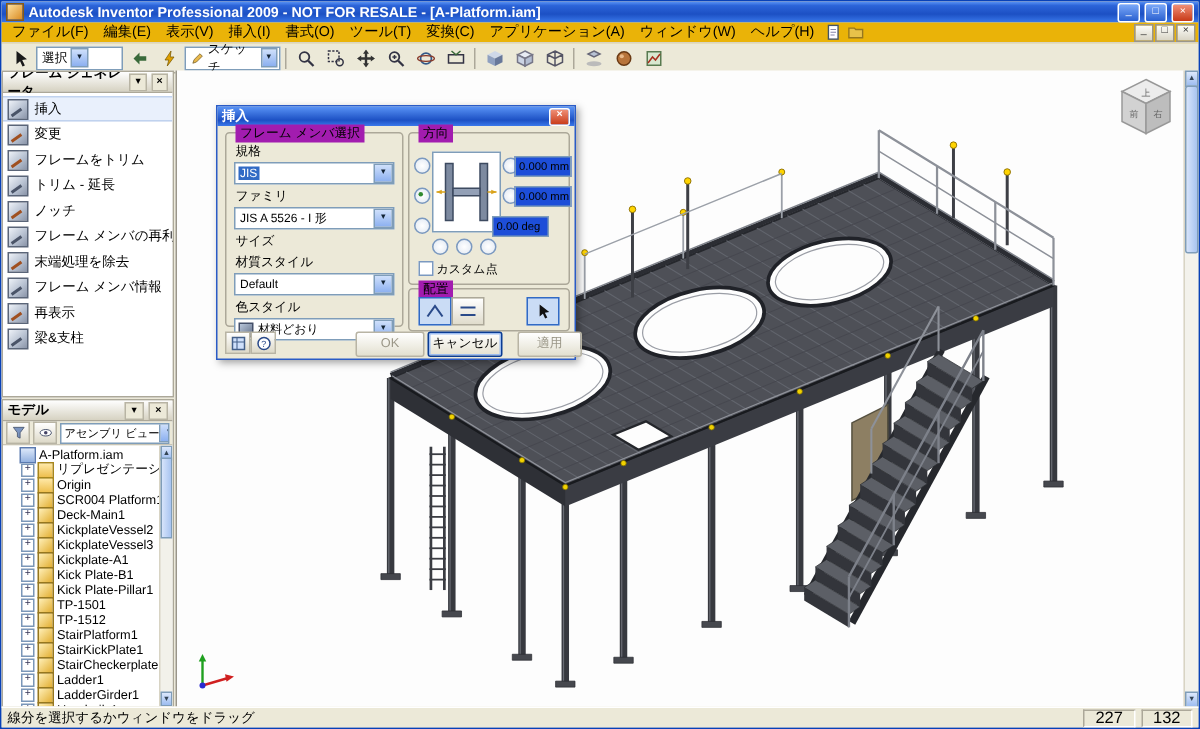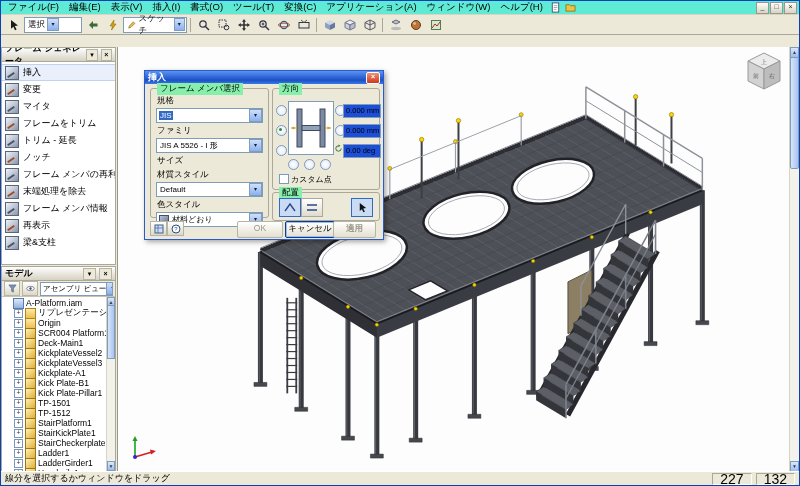--- a/index.html
+++ b/index.html
@@ -7,21 +7,21 @@
   .win{position:relative;width:798px;height:484px;border:1px solid #0841b8;background:#ece9d8;overflow:hidden;}
   
   .titlebar{height:14px;display:flex;align-items:center;gap:3px;padding:0 3px;
     background:linear-gradient(180deg,#5a94f6 0%,#2b63d8 20%,#1c50c4 60%,#3a78ea 100%);color:#fff;}
   .titlebar .ttext{font-size:9.5px;font-weight:bold;white-space:nowrap;overflow:hidden;flex:1;}
   .appico{width:10px;height:10px;background:linear-gradient(135deg,#ffe2a0,#d98a20);border:1px solid #8a5a10;flex:none;}
   .cap{width:13px;height:11px;border:1px solid #fff;border-radius:2px;font-size:7px;line-height:9px;text-align:center;color:#fff;
     background:linear-gradient(#7aa8f8,#2a60d0);flex:none;}
   .cap.close{background:linear-gradient(#f09078,#c83a18);}
   
-  .menubar{height:13px;display:flex;align-items:center;background:#5eead4;border-bottom:1px solid #d8d4c4;padding:0 2px;}
+  .menubar{height:13px;display:flex;align-items:center;background:#eab308;border-bottom:1px solid #d8d4c4;padding:0 2px;}
   .mitem{padding:0 5px;font-size:9.5px;white-space:nowrap;}
   .micon{width:13px;height:11px;display:flex;align-items:center;justify-content:center;margin:0 1px;}
   .mdibtns{margin-left:auto;display:flex;gap:1px;}
   .mdib{width:11px;height:10px;border:1px solid #9a968a;background:linear-gradient(#fdfdfa,#d8d4c4);font-size:7px;line-height:8px;text-align:center;color:#333;}
   
   .toolbar{height:19px;display:flex;align-items:center;gap:1px;padding:0 3px;background:#ece9d8;border-bottom:1px solid #aca899;}
   .tb{width:17px;height:16px;display:flex;align-items:center;justify-content:center;border:1px solid transparent;flex:none;}
   .tbsep{width:1px;height:14px;background:#aca899;margin:0 2px;flex:none;}
   .tbdd{height:14px;display:flex;align-items:center;gap:2px;background:#fff;border:1px solid #7f9db9;padding:0 1px 0 3px;font-size:8.5px;flex:none;}
   .ddarr{width:10px;height:11px;background:linear-gradient(#cfe0fb,#8cb0f0);border:1px solid #7f9db9;font-size:6px;line-height:10px;text-align:center;color:#123;}
@@ -63,31 +63,31 @@
   .viewcube{position:absolute;right:6px;top:4px;width:40px;height:44px;}
   .triad{position:absolute;left:10px;bottom:8px;width:34px;height:34px;}
   
   .vscroll{position:absolute;right:0;top:46px;width:9px;bottom:13px;background:#f3f2ec;border-left:1px solid #d8d4c4;}
   .sar{height:9px;font-size:5px;line-height:9px;text-align:center;color:#345;background:linear-gradient(#dce8fc,#9cbcf0);border:1px solid #7f9db9;}
   .sar.dn{position:absolute;bottom:0;left:0;right:0;}
   .sthumb{position:absolute;left:0;right:0;top:10px;height:110px;background:linear-gradient(90deg,#d7e4fb,#a8c4f0);border:1px solid #7f9db9;border-radius:2px;}
   
   .statusbar{position:absolute;left:0;right:0;bottom:0;height:13px;background:#ece9d8;border-top:1px solid #fff;
     display:flex;align-items:center;padding:0 4px;font-size:9px;gap:4px;}
-  .scell{margin-left:0;border:1px solid;border-color:#aca899 #fff #fff #aca899;padding:0 7px;height:10px;line-height:10px;font-size:14px;}
+  .scell{margin-left:0;border:1px solid;border-color:#aca899 #fff #fff #aca899;padding:0 7px;height:10px;line-height:10px;font-size:11px;}
   .sspace{margin-left:auto;}
   
   .dlg{position:absolute;left:143px;top:69px;width:238px;height:168px;background:#ece9d8;border:1px solid #2a5bc6;
     box-shadow:2px 2px 5px rgba(0,0,0,.35);z-index:10;}
   .dtit{height:13px;display:flex;align-items:center;padding:0 3px;color:#fff;font-size:9px;font-weight:bold;
     background:linear-gradient(180deg,#5a94f6,#1c50c4 70%,#3a78ea);}
   .dclose{margin-left:auto;width:12px;height:10px;background:linear-gradient(#f09078,#c83a18);border:1px solid #fff;border-radius:2px;
     color:#fff;font-size:7px;line-height:8px;text-align:center;}
   .grp{position:absolute;border:1px solid #aca899;border-radius:3px;}
-  .grp .leg{position:absolute;top:-6px;left:6px;background:#86efac;padding:0 3px;font-size:8.5px;}
+  .grp .leg{position:absolute;top:-6px;left:6px;background:#a21caf;padding:0 3px;font-size:8.5px;}
   .lbl{font-size:8.5px;margin:2px 0 1px 6px;}
   .cmb{height:13px;margin:0 5px;background:#fff;border:1px solid #7f9db9;display:flex;align-items:center;font-size:8px;padding-left:2px;overflow:hidden;white-space:nowrap;}
   .cmb .val{padding:0 1px;}
   .cmb .val.hl{background:#316ac5;color:#fff;}
   .cmb .sw{width:8px;height:8px;background:linear-gradient(135deg,#b8c6da,#63718a);border:1px solid #44506a;margin-right:2px;flex:none;}
   .carr{margin-left:auto;width:11px;height:11px;background:linear-gradient(#cfe0fb,#8cb0f0);border:1px solid #7f9db9;
     font-size:6px;line-height:10px;text-align:center;color:#123;flex:none;}
   .pv{position:absolute;left:15px;top:12px;width:44px;height:52px;background:#fff;border:1px solid #7f9db9;}
   .rad{position:absolute;width:9px;height:9px;border-radius:50%;border:1px solid #7b99c0;background:radial-gradient(#ffffff,#dfe7f2);}
   .rad.on::after{content:"";position:absolute;left:2px;top:2px;width:3px;height:3px;border-radius:50%;background:#2f8a2f;}
@@ -103,20 +103,27 @@
   .btn.def{border:1px solid #0a3c94;box-shadow:0 0 0 1px #9cbcf0 inset;}
   .btn.dis{color:#9b9788;border:1px solid #b8b4a4;}
   .smico{position:absolute;width:15px;height:13px;border:1px solid #b8b4a4;background:linear-gradient(#fff,#ddd9c8);
     display:flex;align-items:center;justify-content:center;}
 </style>
 </head>
 <body>
 
 <div class="win">
 
+  <div class="titlebar">
+    <span class="appico"></span>
+    <span class="ttext">Autodesk Inventor Professional 2009 - NOT FOR RESALE - [A-Platform.iam]</span>
+    <span class="cap">_</span>
+    <span class="cap">□</span>
+    <span class="cap close">×</span>
+  </div>
 
   <div class="menubar">
     <span class="mitem">ファイル(F)</span>
     <span class="mitem">編集(E)</span>
     <span class="mitem">表示(V)</span>
     <span class="mitem">挿入(I)</span>
     <span class="mitem">書式(O)</span>
     <span class="mitem">ツール(T)</span>
     <span class="mitem">変換(C)</span>
     <span class="mitem">アプリケーション(A)</span>
@@ -254,24 +261,20 @@
         <span class="phbtn">×</span>
       </div>
       <div class="fbody">
         <div class="frow sel">
             <span class="fico"></span>
             <span>挿入</span>
           </div>
         <div class="frow">
             <span class="fico alt"></span>
             <span>変更</span>
-          </div>
-        <div class="frow">
-            <span class="fico"></span>
-            <span>マイタ</span>
           </div>
         <div class="frow">
             <span class="fico alt"></span>
             <span>フレームをトリム</span>
           </div>
         <div class="frow">
             <span class="fico"></span>
             <span>トリム - 延長</span>
           </div>
         <div class="frow">
@@ -694,21 +697,21 @@
       <span class="rad" style="left:62px;top:16px;"></span>
       <span class="rad" style="left:62px;top:36px;"></span>
       <span class="mini" style="left:61px;top:55px;">
         <svg width="9" height="9" viewBox="0 0 10 10">
             <path d="M8 5 A3 3 0 1 1 5 2" fill="none" stroke="#2a6a2a"></path>
             <polygon points="5,0.5 7,2 5,3.5" fill="#2a6a2a"></polygon>
           </svg>
         </span>
       <div class="fld" style="left:70px;top:15px;">0.000 mm</div>
       <div class="fld" style="left:70px;top:35px;">0.000 mm</div>
-      <div class="fld" style="left:70px;top:55px;">0.00 deg</div>
+      <div class="fld" style="left:55px;top:55px;">0.00 deg</div>
       <span class="rad" style="left:15px;top:70px;"></span>
       <span class="rad" style="left:31px;top:70px;"></span>
       <span class="rad" style="left:47px;top:70px;"></span>
       <span class="chk" style="left:6px;top:85px;"></span>
       <span class="chklbl" style="left:18px;top:85px;">カスタム点</span>
     </div>
 
     <div class="grp" style="left:127px;top:121px;width:106px;height:27px;">
       <span class="leg">配置</span>
       <span class="pbtn on" style="left:6px;top:5px;">
@@ -735,21 +738,21 @@
         </svg>
       </span>
     <span class="smico" style="left:22px;top:150px;" style2="">
       <svg width="10" height="10" viewBox="0 0 10 10">
           <circle cx="5" cy="5" r="4" fill="#fff" stroke="#2a4a8a"></circle>
           <text x="3.2" y="7.2" font-size="6" fill="#2a4a8a">?</text>
         </svg>
       </span>
     <span class="btn dis" style="left:92px;top:150px;width:44px;">OK</span>
     <span class="btn def" style="left:140px;top:150px;width:48px;">キャンセル</span>
-    <span class="btn dis" style="left:188px;top:150px;width:41px;font-weight:bold;">適用</span>
+    <span class="btn dis" style="left:200px;top:150px;width:41px;">適用</span>
   </div>
 
   <div class="statusbar">
     <span>線分を選択するかウィンドウをドラッグ</span>
     <span class="sspace"></span>
     <span class="scell">227</span>
     <span class="scell">132</span>
   </div>
 
 </div>

